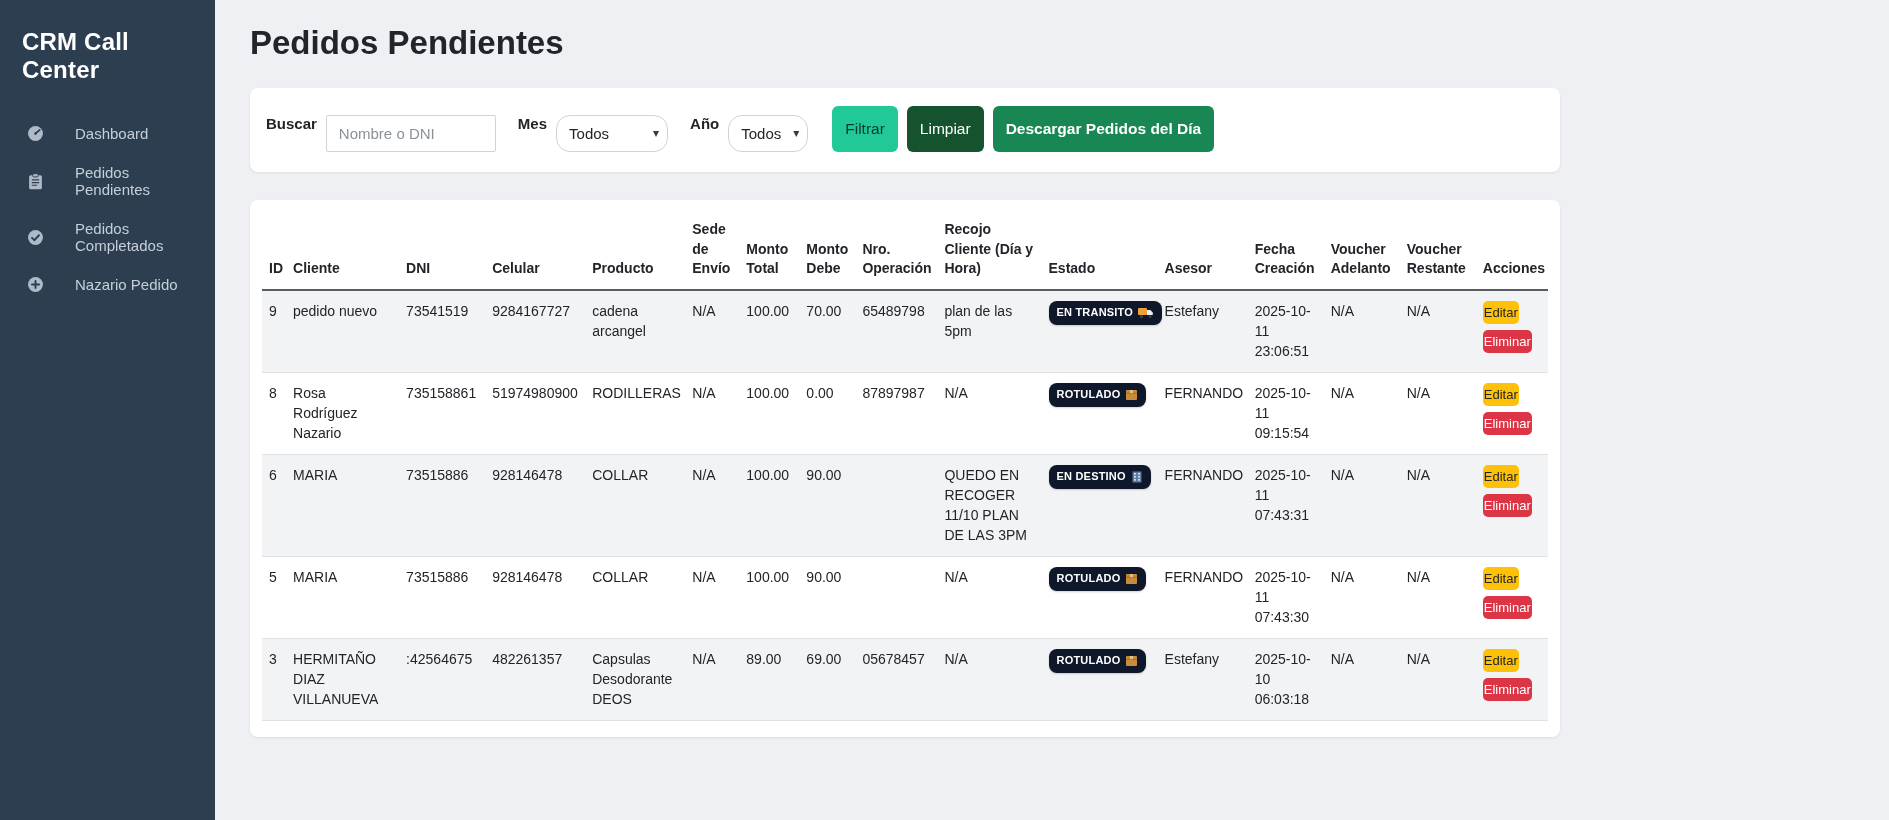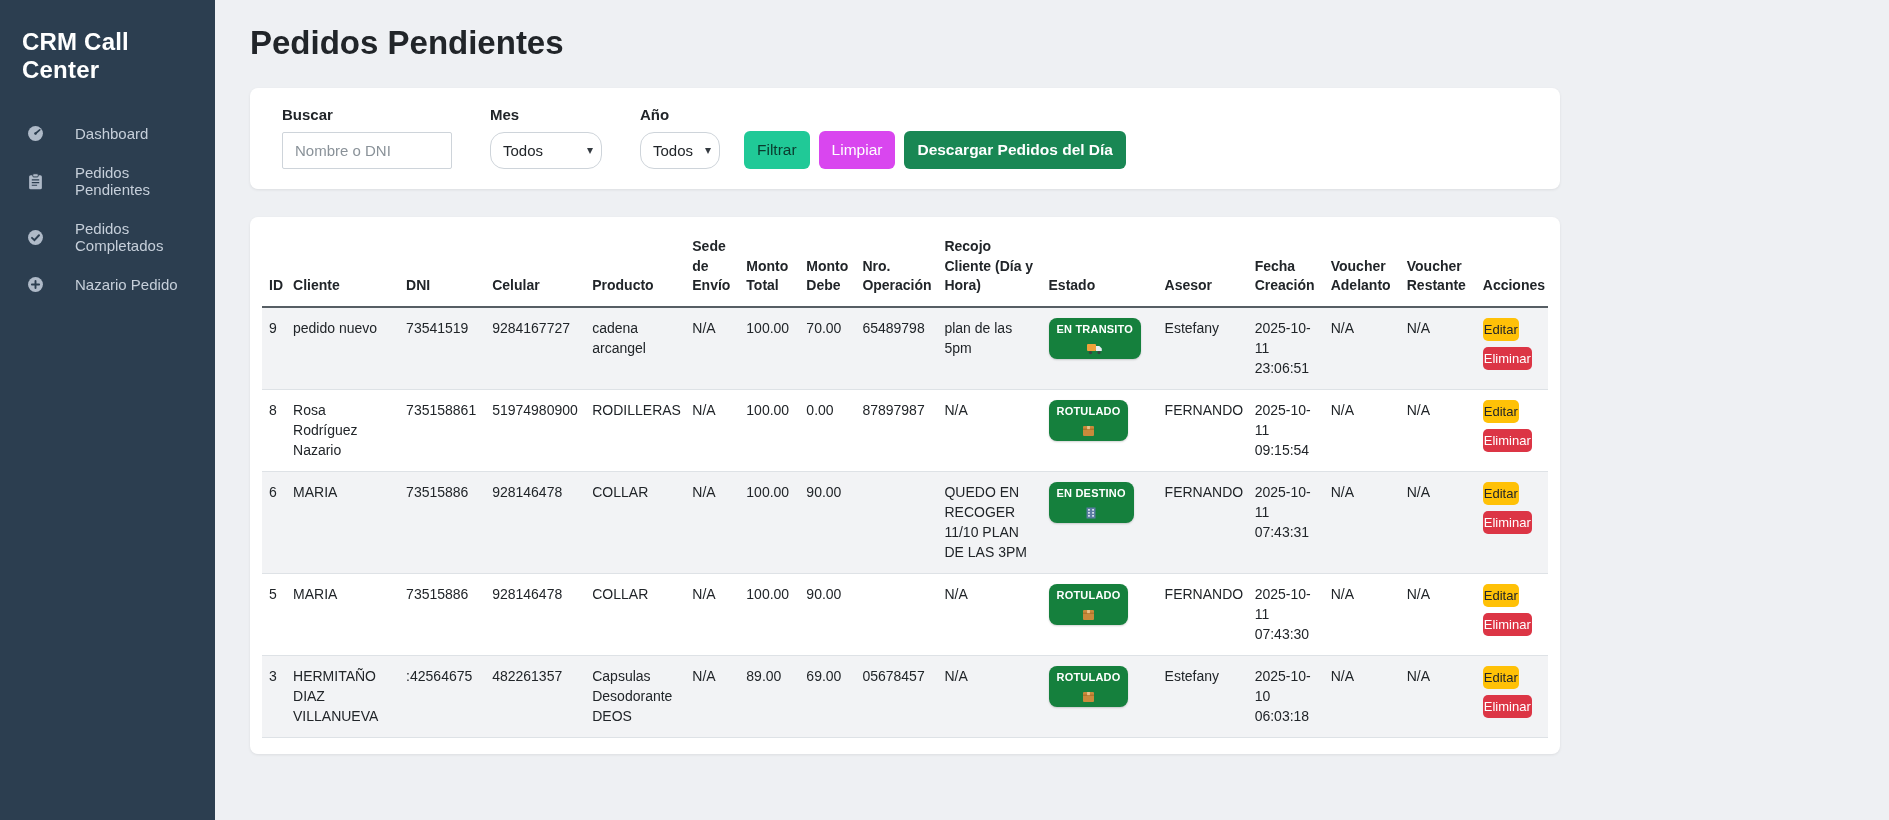--- a/index.html
+++ b/index.html
@@ -38,21 +38,21 @@
   .page-title { font-size: 33px; font-weight: 600; color: #212529; margin: 8px 0 26px 0; }
   .container { max-width: 1310px; }
   .card {
     background: #ffffff; border-radius: 8px;
     box-shadow: 0 1px 3px rgba(0,0,0,.08);
   }
 
   
   .filter-card { padding: 18px 16px 20px 16px; margin-bottom: 28px; }
   .filter-row { display: flex; align-items: flex-end; gap: 22px; }
-  .fgroup { display: flex; flex-direction: column; gap: 9px; margin-left: 16px; }
+  .fgroup { display: flex; gap: 9px; }
   .flabel { font-size: 15px; font-weight: 700; color: #212529; }
   input.search {
     width: 170px; height: 37px;
     border: 1px solid #ced4da; border-radius: 2px;
     padding: 0 12px; font-size: 15px; font-family: inherit; color: #212529;
     outline: none;
   }
   input.search::placeholder { color: #8a9299; }
   .selwrap { position: relative; display: inline-block; }
   .selwrap select {
@@ -63,26 +63,26 @@
     outline: none; width: 100%;
   }
   .month .selwrap { width: 112px; }
   .year .selwrap { width: 80px; }
   .chev {
     position: absolute; right: 9px; top: 50%; transform: translateY(-55%);
     font-size: 12px; color: #343a40; pointer-events: none;
   }
   .btns { display: flex; gap: 9px; margin-left: 2px; }
   .btn {
-    border: none; border-radius: 6px; height: 38px;
+    border: none; border-radius: 6px; height: 46px;
     padding: 0 13px; font-size: 15.5px; font-family: inherit; cursor: pointer;
     white-space: nowrap;
   }
   .btn-filter { background: #20c997; color: #0a3b2e; }
-  .btn-clear { background: #d946ef; color: #ffffff; }
+  .btn-clear { background: #14532d; color: #ffffff; }
   .btn-download { background: #198754; color: #ffffff; font-weight: 700; }
 
   
   .table-card { padding: 14px 12px 16px 12px; }
   table {
     width: 100%; border-collapse: collapse; table-layout: fixed;
     font-size: 14px; color: #212529;
   }
   th {
     text-align: left; vertical-align: bottom; font-weight: 700;
@@ -90,25 +90,24 @@
     border-bottom: 2px solid #565e64;
   }
   td {
     vertical-align: top; padding: 10px 7px; line-height: 1.45;
     border-bottom: 1px solid #dee2e6;
   }
   tbody tr:nth-child(odd) { background: #f2f3f5; }
 
   .badge {
     display: inline-flex; align-items: center; gap: 5px;
-    background: #15803d; color: #ffffff;
+    background: #0f172a; color: #ffffff;
     font-weight: 700; font-size: 11px; letter-spacing: .2px;
     padding: 4px 8px; border-radius: 8px; white-space: nowrap;
     box-shadow: 0 1px 2px rgba(0,0,0,.18);
-    flex-direction: column;
   }
   .badge-icon { display: inline-flex; align-items: center; }
 
   .btn-sm {
     display: block; border: none; border-radius: 5px;
     font-size: 13px; font-family: inherit; padding: 4px 1px;
     margin-bottom: 6px; cursor: pointer;
   }
   .btn-edit { background: #ffc107; color: #212529; }
   .btn-del { background: #dc3545; color: #ffffff; }

